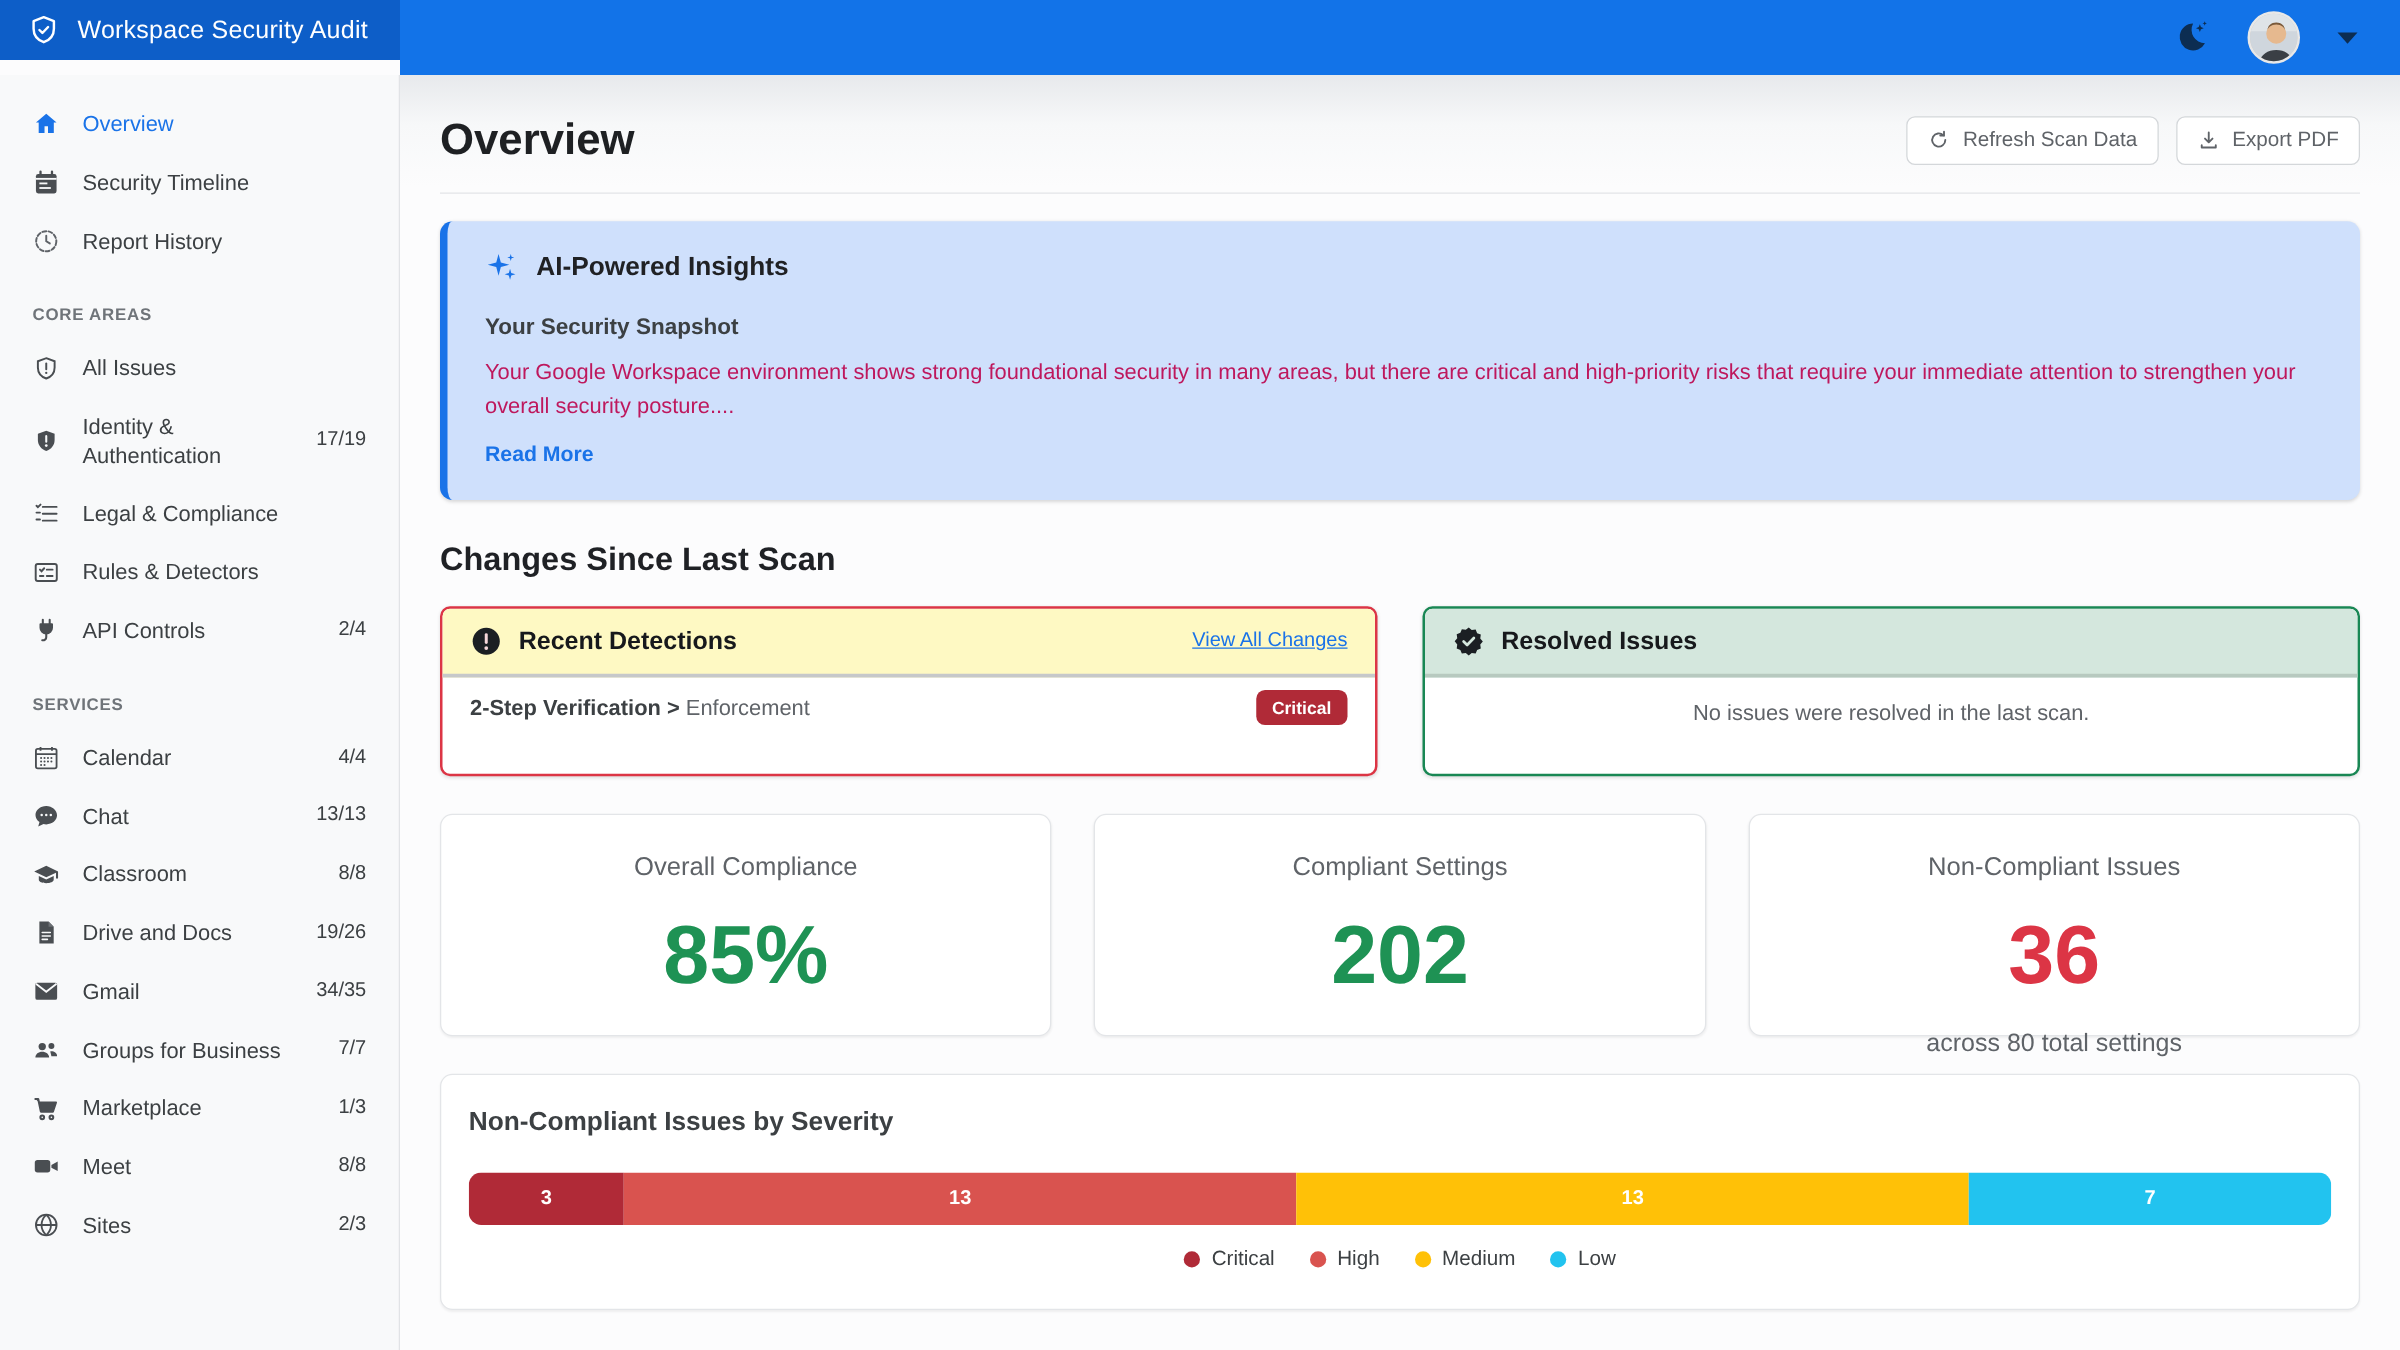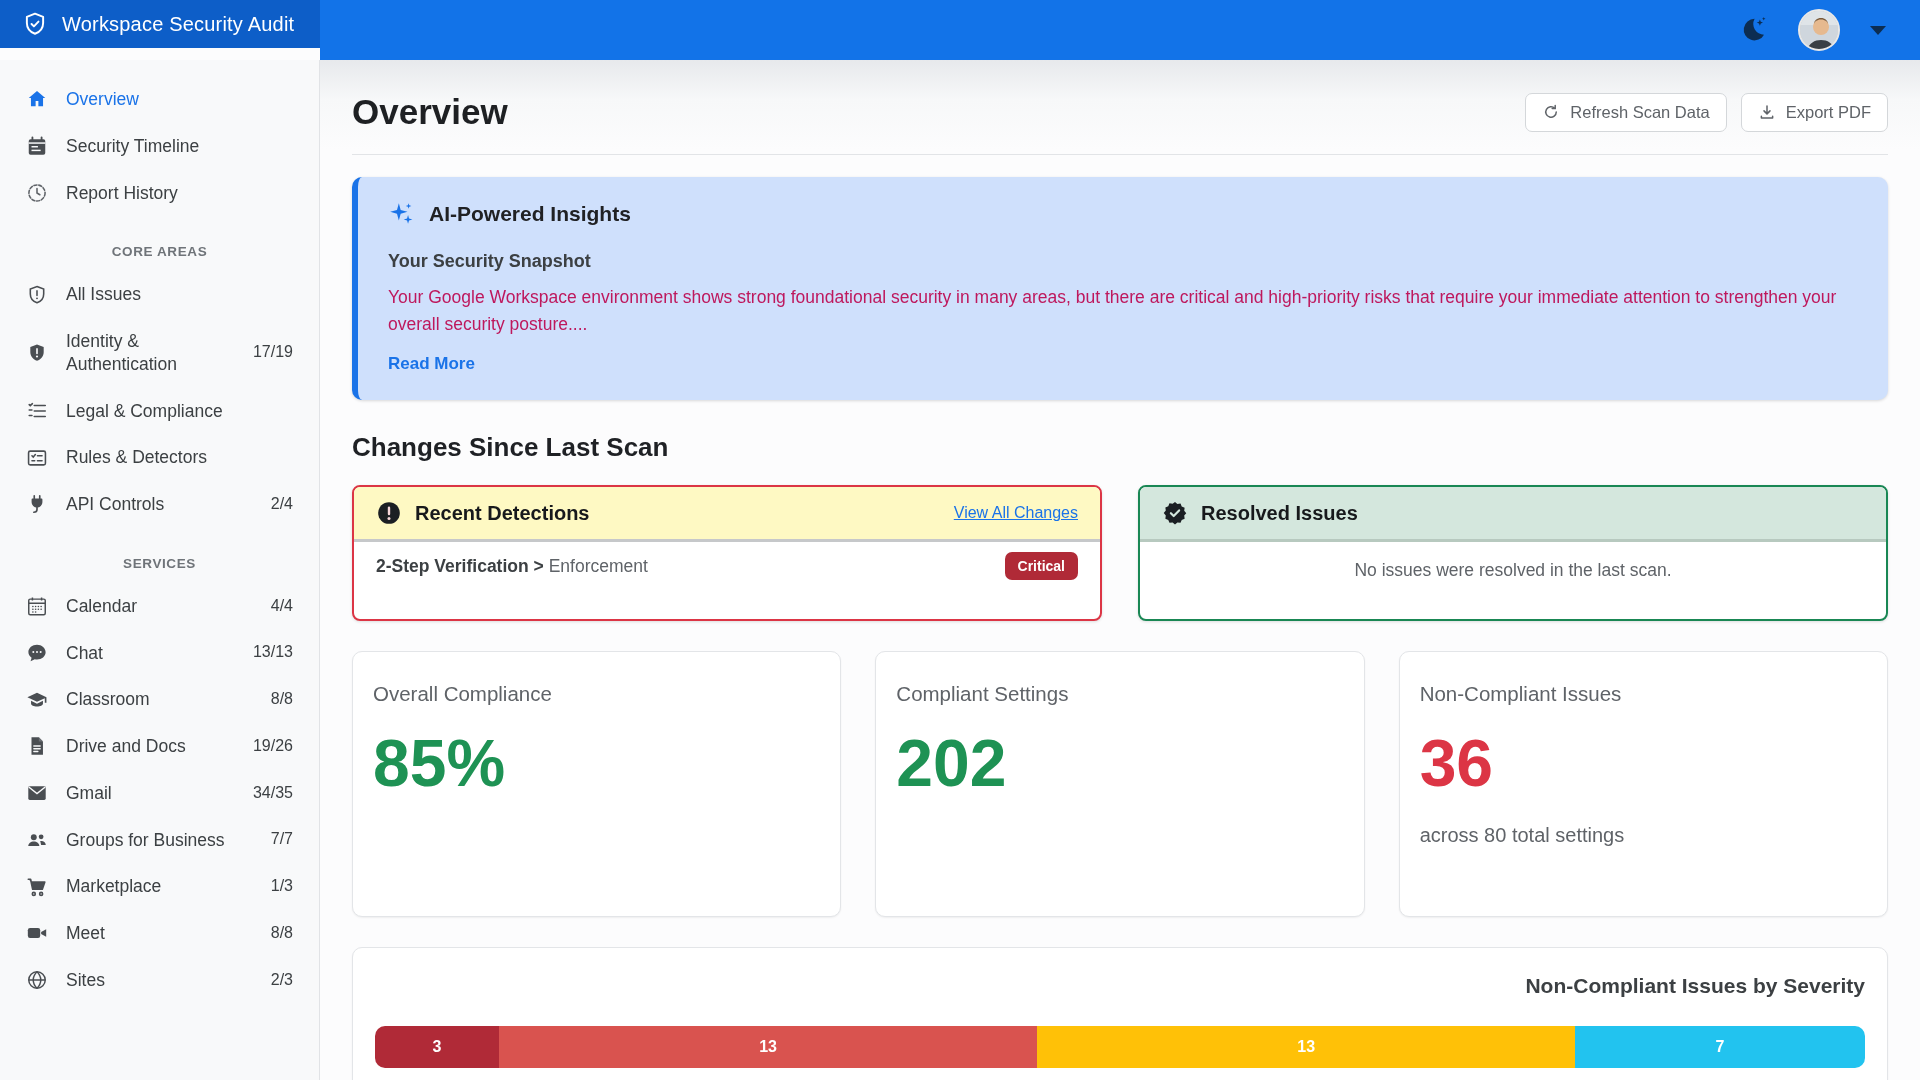--- a/index.html
+++ b/index.html
@@ -16,21 +16,21 @@
   .caret { width:0; height:0; border-left:8px solid transparent; border-right:8px solid transparent; border-top:9px solid #0c2d52; cursor:pointer; }
 
   
   .sidebar { position:fixed; top:60px; left:0; width:320px; height:1020px; background:#f8f9fa; border-right:1px solid #e1e3e6; padding-top:16px; overflow:hidden; z-index:20; }
   .nav-item { display:flex; align-items:center; gap:18px; padding:12px 26px; font-size:17.5px; color:#3c4043; cursor:pointer; line-height:1.3; }
   .nav-item .ic { width:22px; height:22px; flex:none; display:flex; align-items:center; justify-content:center; }
   .nav-item .ic svg { width:22px; height:22px; }
   .nav-item.active, .nav-item.active .lbl { color:#1a73e8; }
   .nav-item .lbl { flex:0 1 auto; }
   .nav-item .count { margin-left:auto; font-size:16px; color:#3c4043; flex:none; padding-left:10px; }
-  .section-label { padding:28px 26px 12px; font-size:13.5px; font-weight:700; letter-spacing:.6px; color:#6f7479;text-align:center; }
+  .section-label { padding:28px 26px 12px; font-size:13.5px; font-weight:700; letter-spacing:.6px; color:#6f7479; }
 
   
   .main { margin-left:320px; margin-top:60px; height:1020px; padding:24px 32px 0;
     background:linear-gradient(180deg,#e7e9ec 0px,#f7f8f9 40px,#fcfcfd 90px,#fcfcfd 100%); overflow:hidden; }
   .page-header { display:flex; align-items:center; justify-content:space-between; margin-top:8px; }
   h1.page-title { font-size:35px; font-weight:700; color:#1e2023; }
   .header-actions { display:flex; gap:14px; }
   .btn { display:flex; align-items:center; gap:10px; background:#fff; border:1px solid #d4d7da; border-radius:7px;
     padding:9px 16px; font-size:16.5px; color:#5f6368; cursor:pointer; font-family:inherit; }
   .btn svg { width:18px; height:18px; }
@@ -61,31 +61,31 @@
   .alert-link { margin-left:auto; font-size:16px; color:#1a73e8; text-decoration:underline; cursor:pointer; }
   .alert-body { padding:10px 22px 30px; display:flex; align-items:center; justify-content:space-between; }
   .detect-path { font-size:17.5px; color:#5f6368; }
   .detect-path b { color:#3c4043; }
   .sev-badge { background:#b02a37; color:#fff; font-size:14px; font-weight:700; padding:6px 13px; border-radius:7px; }
   .resolved-empty { width:100%; text-align:center; font-size:17.5px; color:#5f6368; padding:8px 0; }
 
   
   .stats-grid { margin-top:30px; display:grid; grid-template-columns:1fr 1fr 1fr; gap:34px; }
   .stat-card { background:#fff; border:1px solid #e3e5e8; border-radius:10px; box-shadow:0 1px 2px rgba(0,0,0,.06);
-    padding:30px 20px; height:266px; }
+    text-align:center; padding:30px 20px; height:178px; }
   .stat-label { font-size:20.5px; color:#5f6368; }
   .stat-value { font-size:66px; font-weight:700; margin-top:24px; line-height:1; }
   .stat-value.green { color:#1e9254; }
   .stat-value.red { color:#dc3545; }
   .stat-note { margin-top:28px; font-size:20px; color:#5f6368; }
 
   
   .severity-card { margin-top:30px; background:#fff; border:1px solid #e3e5e8; border-radius:10px;
     box-shadow:0 1px 2px rgba(0,0,0,.06); padding:26px 22px 30px; }
-  .severity-title { font-size:21px; font-weight:600; color:#3c4043;text-align:right; }
+  .severity-title { font-size:21px; font-weight:600; color:#3c4043; }
   .severity-bar { margin-top:28px; height:42px; display:flex; border-radius:10px; overflow:hidden; }
   .severity-seg { display:flex; align-items:center; justify-content:center; color:#fff; font-size:16px; font-weight:700; }
   .severity-legend { margin-top:18px; display:flex; justify-content:center; gap:28px; }
   .legend-item { display:flex; align-items:center; gap:9px; font-size:16.5px; color:#3c4043; }
   .legend-dot { width:13px; height:13px; border-radius:50%; flex:none; }
 </style>
 </head>
 <body>
 
 <header class="topbar">

